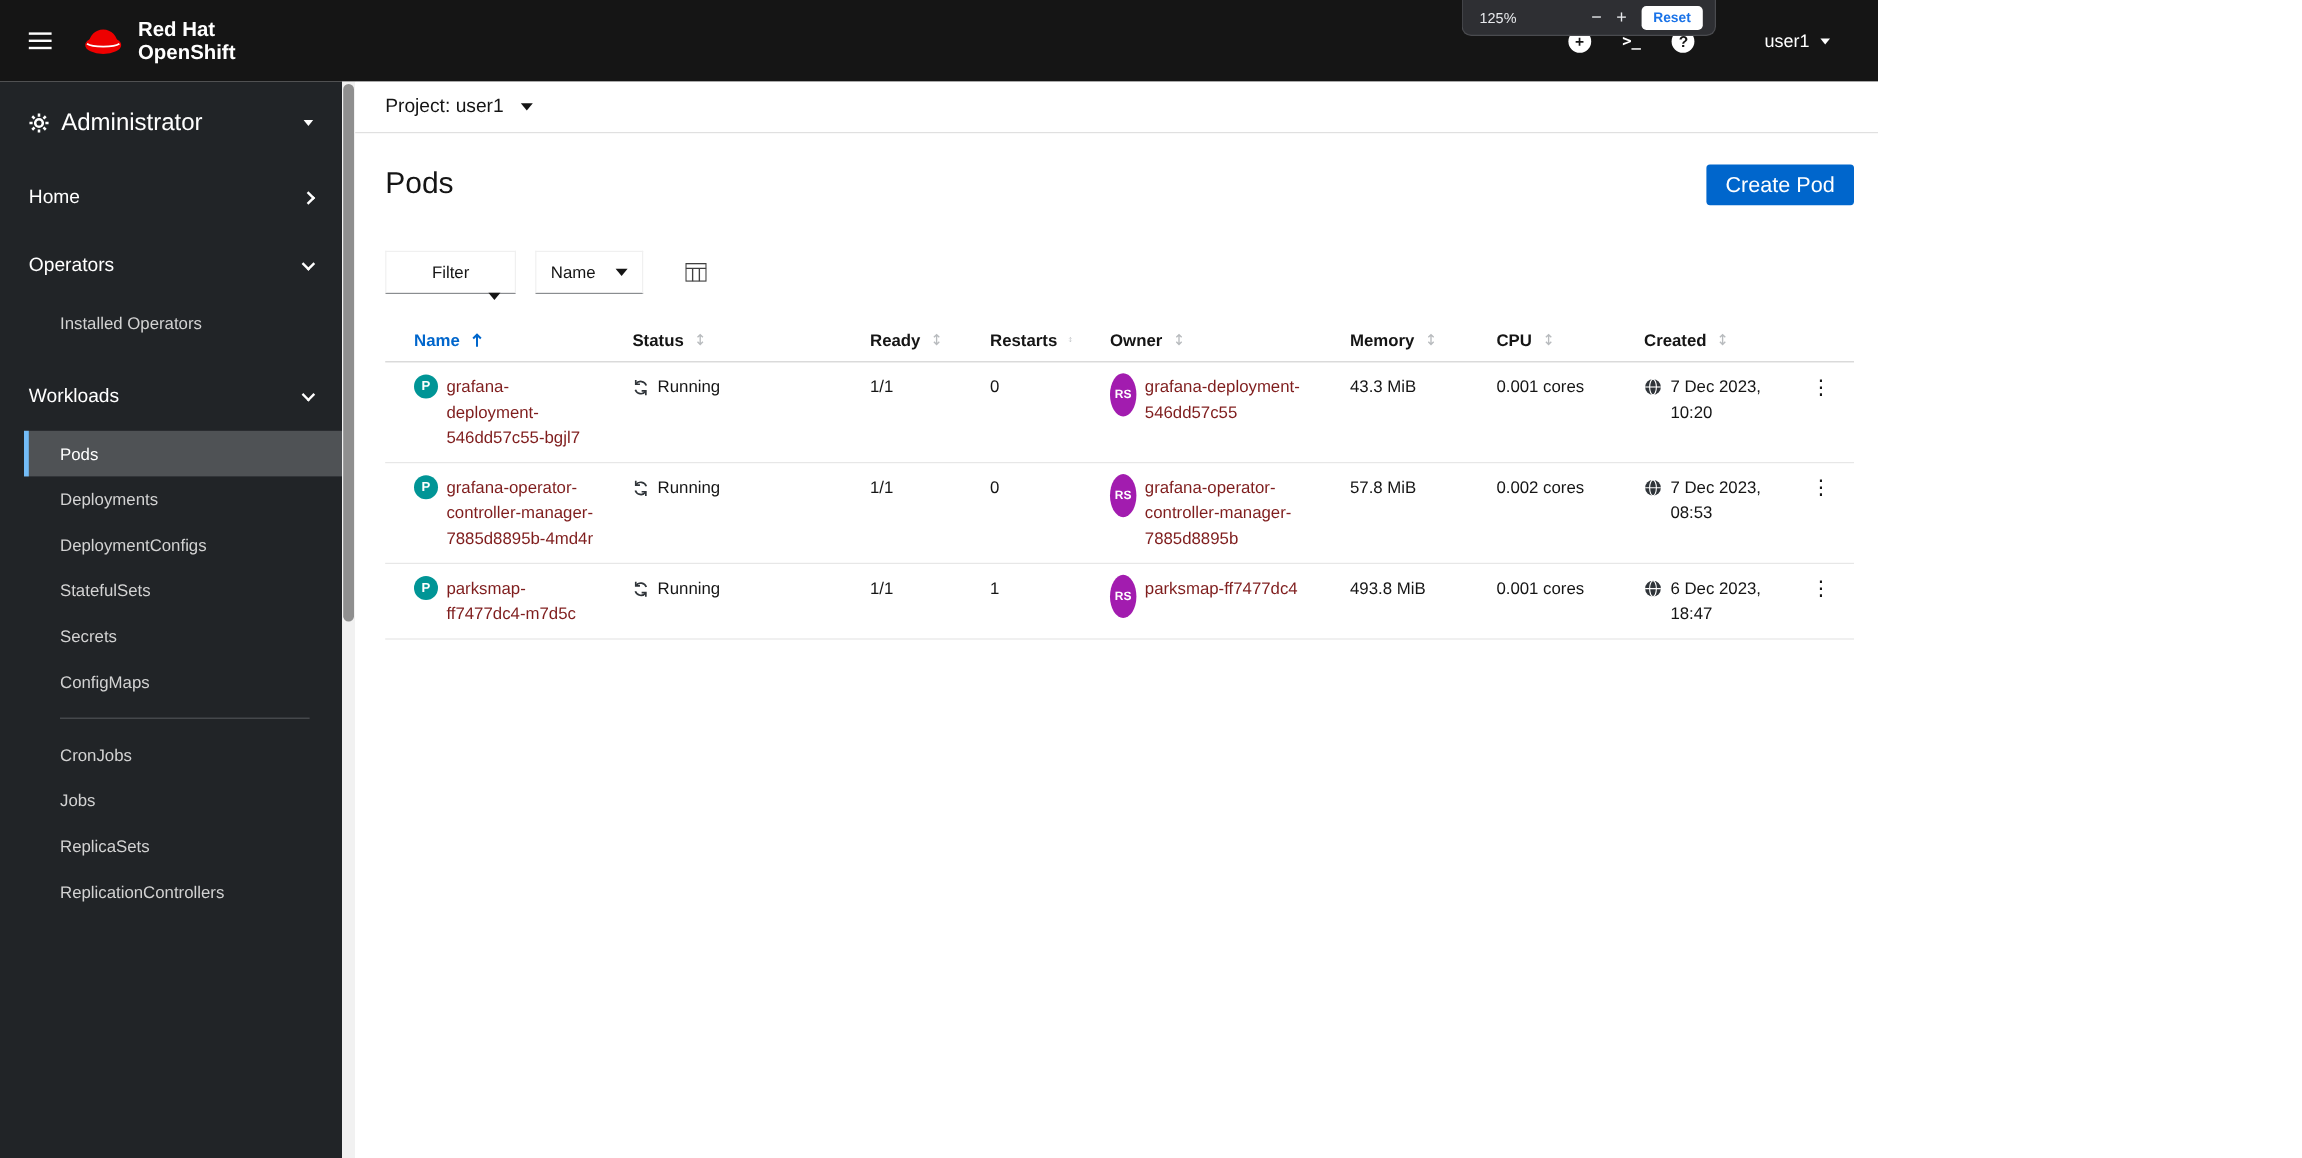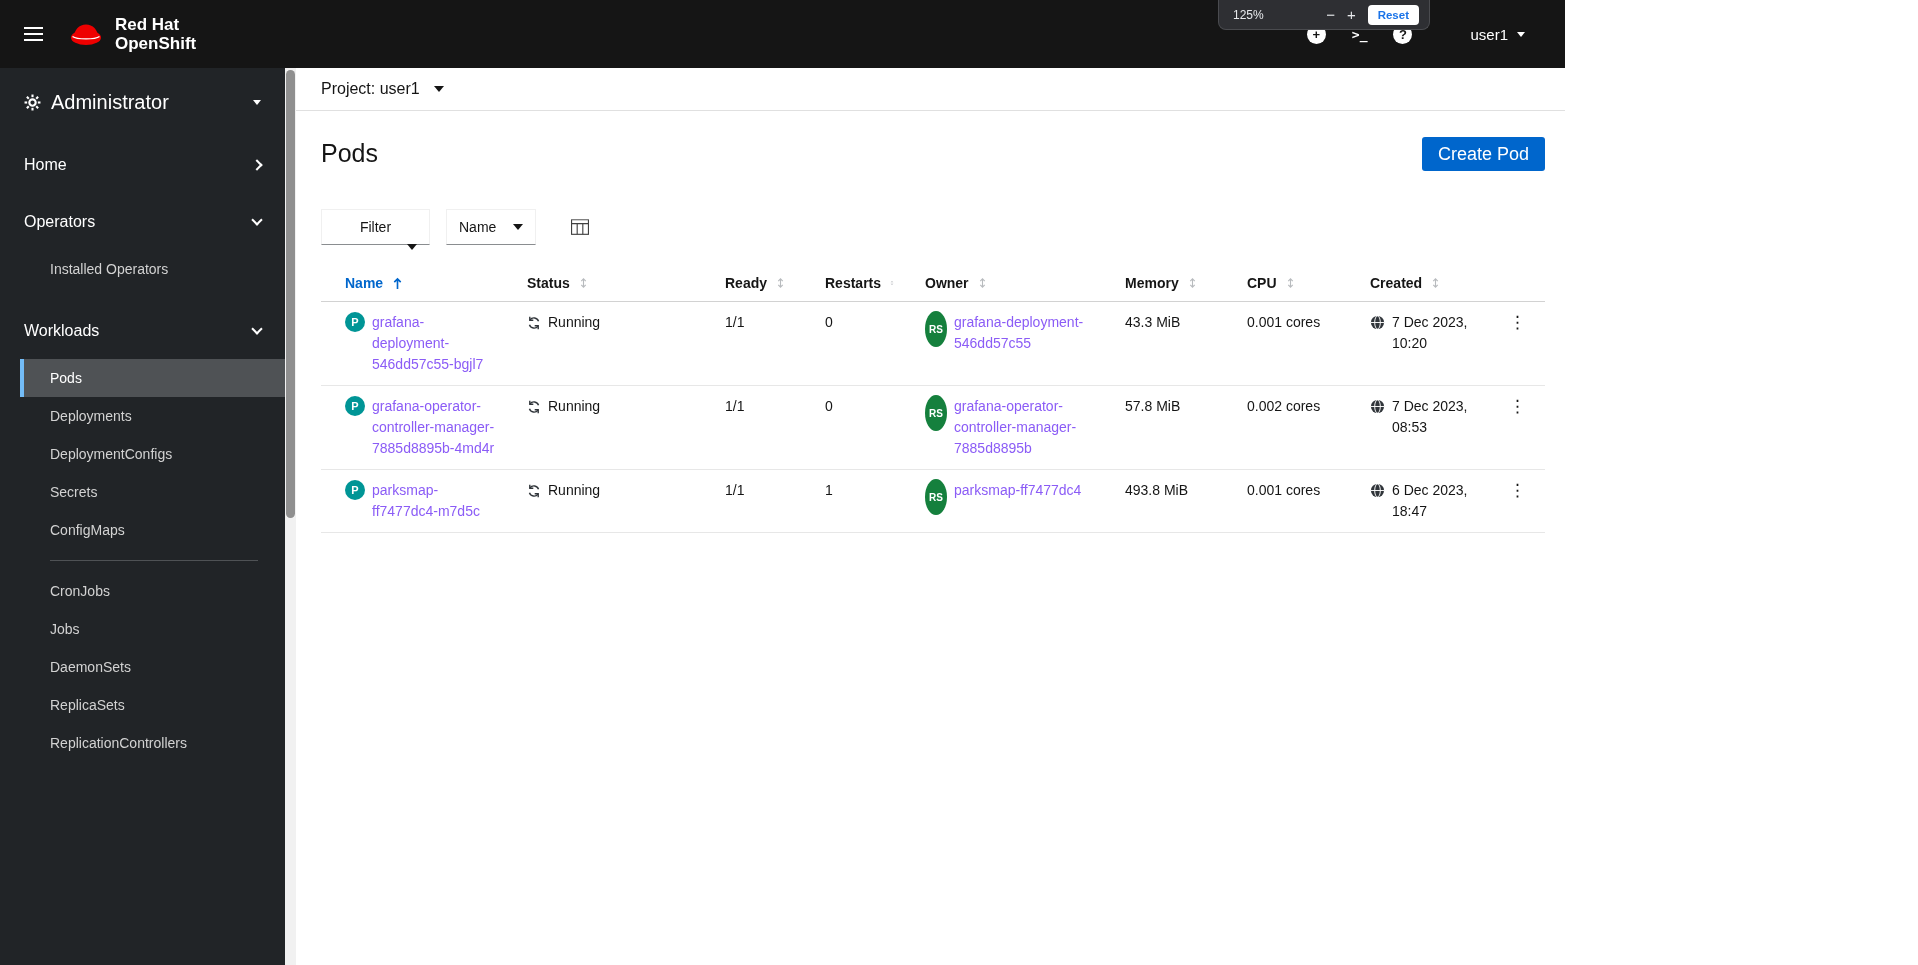--- a/index.html
+++ b/index.html
@@ -98,22 +98,22 @@
   .c3 { width:100px; }
   .c4 { width:100px; }
   .c5 { width:200px; }
   .c6 { width:122px; }
   .c7 { width:123px; }
   .c8 { width:135px; }
   .c9 { width:55px; padding:0 !important; display:flex; justify-content:center; }
   .res-cell { display:flex; }
   .badge { flex:0 0 auto; border-radius:50%; color:#fff; font-weight:700; display:flex; align-items:center; justify-content:center; margin-right:7px; }
   .badge.pod { width:20px; height:20px; background:#009596; font-size:11px; }
-  .badge.rs  { width:22px; height:36px; background:#15803d; font-size:10px; margin-top:-1px; }
-  a.res-link { color:#8b5cf6; text-decoration:none; word-break:break-word; cursor:pointer; }
+  .badge.rs  { width:22px; height:36px; background:#a21caf; font-size:10px; margin-top:-1px; }
+  a.res-link { color:#7f1d1d; text-decoration:none; word-break:break-word; cursor:pointer; }
   .status-cell { display:flex; align-items:center; gap:7px; }
   .icon-14 { width:14px; height:14px; }
   .icon-15 { width:15px; height:15px; }
   .created-cell { display:flex; }
   .created-cell .globe { margin:3px 7px 0 0; flex:0 0 auto; }
   .kebab-btn { background:none; border:none; cursor:pointer; font-size:17px; line-height:21px; color:#151515; padding:0 6px; }
   .sort-glyph { color:#b8bbbe; width:9px; height:14px; }
   .sort-asc   { color:#0066cc; width:11px; height:15px; }
 </style>
 </head>
@@ -233,34 +233,34 @@
     <div class="subnav-item active">
       <span>Pods</span>
     </div>
     <div class="subnav-item">
       <span>Deployments</span>
     </div>
     <div class="subnav-item">
       <span>DeploymentConfigs</span>
     </div>
     <div class="subnav-item">
+      <span>StatefulSets</span>
+    </div>
+    <div class="subnav-item">
       <span>Secrets</span>
     </div>
     <div class="subnav-item">
       <span>ConfigMaps</span>
     </div>
     <div class="subnav-divider"></div>
     <div class="subnav-item">
       <span>CronJobs</span>
     </div>
     <div class="subnav-item">
       <span>Jobs</span>
-    </div>
-    <div class="subnav-item">
-      <span>DaemonSets</span>
     </div>
     <div class="subnav-item">
       <span>ReplicaSets</span>
     </div>
     <div class="subnav-item">
       <span>ReplicationControllers</span>
     </div>
   </nav>
 
   <div class="side-scroll">

